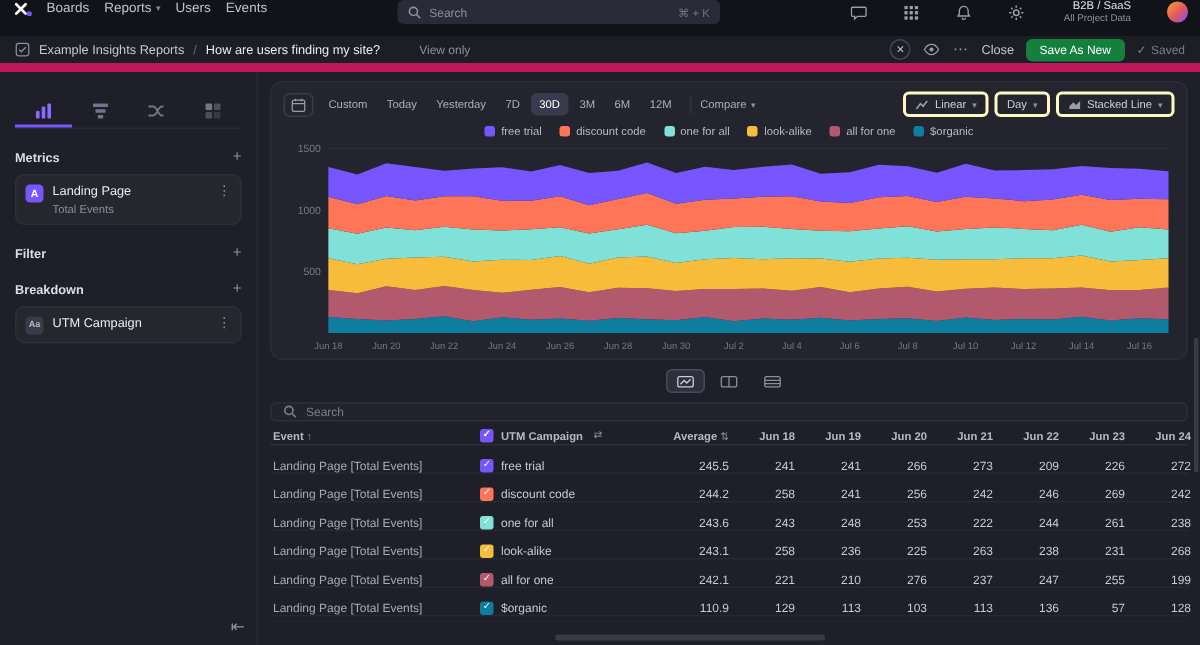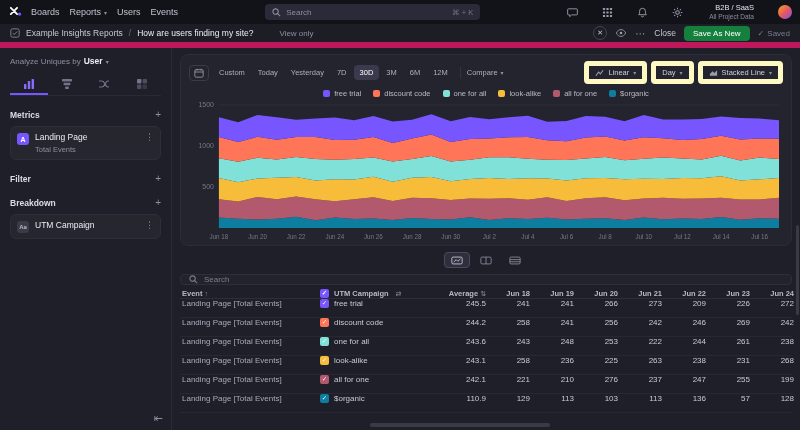--- a/index.html
+++ b/index.html
@@ -1,21 +1,21 @@
 <!DOCTYPE html>
 <html><head>
 <meta charset="utf-8">
 <style>
   *{box-sizing:border-box;margin:0;padding:0}
   html,body{background:#101018}
   body{font-family:"Liberation Sans",sans-serif;-webkit-font-smoothing:antialiased}
   .app{position:relative;width:800px;height:430px;background:#1f1f29;color:#d9d9e3;overflow:hidden}
 
   
-  .topnav{height:24px;background:#121219;display:flex;align-items:center;padding:0 8px;gap:9px;font-size:9px;color:#c2c2ce;flex:none}
+  .topnav{height:24px;background:#121219;display:flex;align-items:flex-start;padding:0 8px;gap:9px;font-size:9px;color:#c2c2ce;flex:none}
   .nav-item{display:flex;align-items:center;gap:3px;cursor:default}
   .nav-item .caret{font-size:6px;color:#8a8a9c}
   .search{margin:0 auto;width:215px;height:16px;background:#2a2a38;border-radius:4px;display:flex;align-items:center;gap:5px;padding:0 7px;color:#8e8ea0;font-size:8px}
   .search .sc{margin-left:auto;font-size:7.5px;color:#73738a}
   .tn-icons{display:flex;align-items:center;gap:24px;color:#9b9bac}
   .project{text-align:right;line-height:1.15;margin-left:2px}
   .project .p1{font-size:7.5px;color:#e4e4ee}
   .project .p2{font-size:6.5px;color:#8e8ea0}
   .avatar{width:14px;height:14px;border-radius:50%;background:linear-gradient(135deg,#f5a623 0%,#e25563 55%,#7856ff 100%);flex:none}
 
@@ -56,41 +56,41 @@
   .main{flex:1;padding:6px 8px 19px;display:flex;flex-direction:column;gap:5px;min-width:0}
   .panel{background:#24242e;border:1px solid #2c2c38;border-radius:8px;padding:6px 8px 2px}
   .controls{display:flex;align-items:center;gap:2px;font-size:7.5px;color:#aeaebe}
   .iconbtn{width:20px;height:16px;display:flex;align-items:center;justify-content:center;color:#9b9bac;border:1px solid #3a3a48;border-radius:4px;margin-right:2px}
   .pill{padding:3px 6px;border-radius:4px;white-space:nowrap}
   .pill.active{background:#3a3a4e;color:#fff}
   .vdiv{width:1px;height:12px;background:#33333f;margin:0 4px}
   .compare{display:flex;align-items:center;gap:3px;color:#aeaebe}
   .caret{font-size:6px;color:#8e8ea0}
   .right-controls{margin-left:auto;display:flex;gap:4px}
-  .dd{display:flex;align-items:center;gap:4px;border:5px solid #fef9c3;border-radius:4px;padding:2px 6px;color:#cfcfdb;white-space:nowrap}
+  .dd{display:flex;align-items:center;gap:4px;border:2px solid #fef9c3;border-radius:4px;padding:2px 6px;color:#cfcfdb;white-space:nowrap}
   .legend{display:flex;justify-content:center;gap:12px;margin:5px 0 1px;font-size:7.5px;color:#b9b9c6}
   .legend-item{display:flex;align-items:center;gap:4px}
   .sw{width:7px;height:7px;border-radius:2px}
   #chart-svg{display:block;width:100%;height:144px}
   .toggles{display:flex;justify-content:center;gap:3px;padding:1px 0}
   .tgl{width:26px;height:16px;border-radius:4px;display:flex;align-items:center;justify-content:center;color:#8e8ea0;border:1px solid transparent}
   .tgl.active{background:#2e2e3c;border-color:#4a4a5c;color:#cfcfdb}
 
   
   .table-panel{flex:1;display:flex;flex-direction:column;min-height:0}
   .tsearch{height:18px;background:#23232d;border:1px solid #2e2e3a;border-radius:4px;display:flex;align-items:center;gap:6px;padding:0 8px;color:#7d7d90}
   .tsearch input{background:transparent;border:0;outline:0;color:#c9c9d6;font-size:8px;font-family:inherit;width:200px}
   .tsearch input::placeholder{color:#7d7d90}
   .thead{display:flex;align-items:center;height:18px;border-bottom:1px solid #2e2e3a;font-size:7.5px;color:#b9b9c6;font-weight:700;margin-top:4px}
   .ev{width:140px;flex:none;padding-left:2px}
   .utm{width:112px;flex:none;display:flex;align-items:center;gap:5px}
   .num{width:44px;flex:none;text-align:right}
   .avg{width:54px;flex:none;text-align:right}
   .thead .sort{color:#8e8ea0;font-weight:400;margin-left:2px;font-size:7px}
-  .trow{display:flex;align-items:flex-start;height:19px;border-bottom:1px solid #282832;font-size:8px;color:#c9c9d6}
+  .trow{display:flex;align-items:flex-end;height:19px;border-bottom:1px solid #282832;font-size:8px;color:#c9c9d6}
   .trow .ev{color:#a9a9ba}
   .cbx{width:9px;height:9px;border-radius:2px;color:#fff;font-size:6.5px;line-height:1;display:flex;align-items:center;justify-content:center;flex:none}
   .hscroll{position:absolute;bottom:3px;left:370px;width:180px;height:4px;border-radius:2px;background:#3a3a46}
   .vscroll{position:absolute;right:1px;top:225px;width:3px;height:90px;border-radius:2px;background:#3a3a46}
   svg{display:block}
 </style>
 </head>
 <body>
 
 <div class="app">
@@ -195,25 +195,20 @@
       <span class="saved">
           <span>✓</span>
           <span>Saved</span>
         </span>
     </div>
   </div>
 
   <div class="body">
 
     <div class="sidebar">
-      <div class="analyze">
-        <span>Analyze Uniques by</span>
-        <b>User</b>
-        <span class="caret">▾</span>
-      </div>
 
       <div class="tabs">
         <span class="tab active">
             <svg width="12" height="12" viewBox="0 0 12 12">
               <g fill="currentColor">
                 <rect x="1" y="6" width="2.4" height="5" rx=".6"></rect>
                 <rect x="4.8" y="3" width="2.4" height="8" rx=".6"></rect>
                 <rect x="8.6" y="1" width="2.4" height="10" rx=".6"></rect>
               </g>
             </svg>

